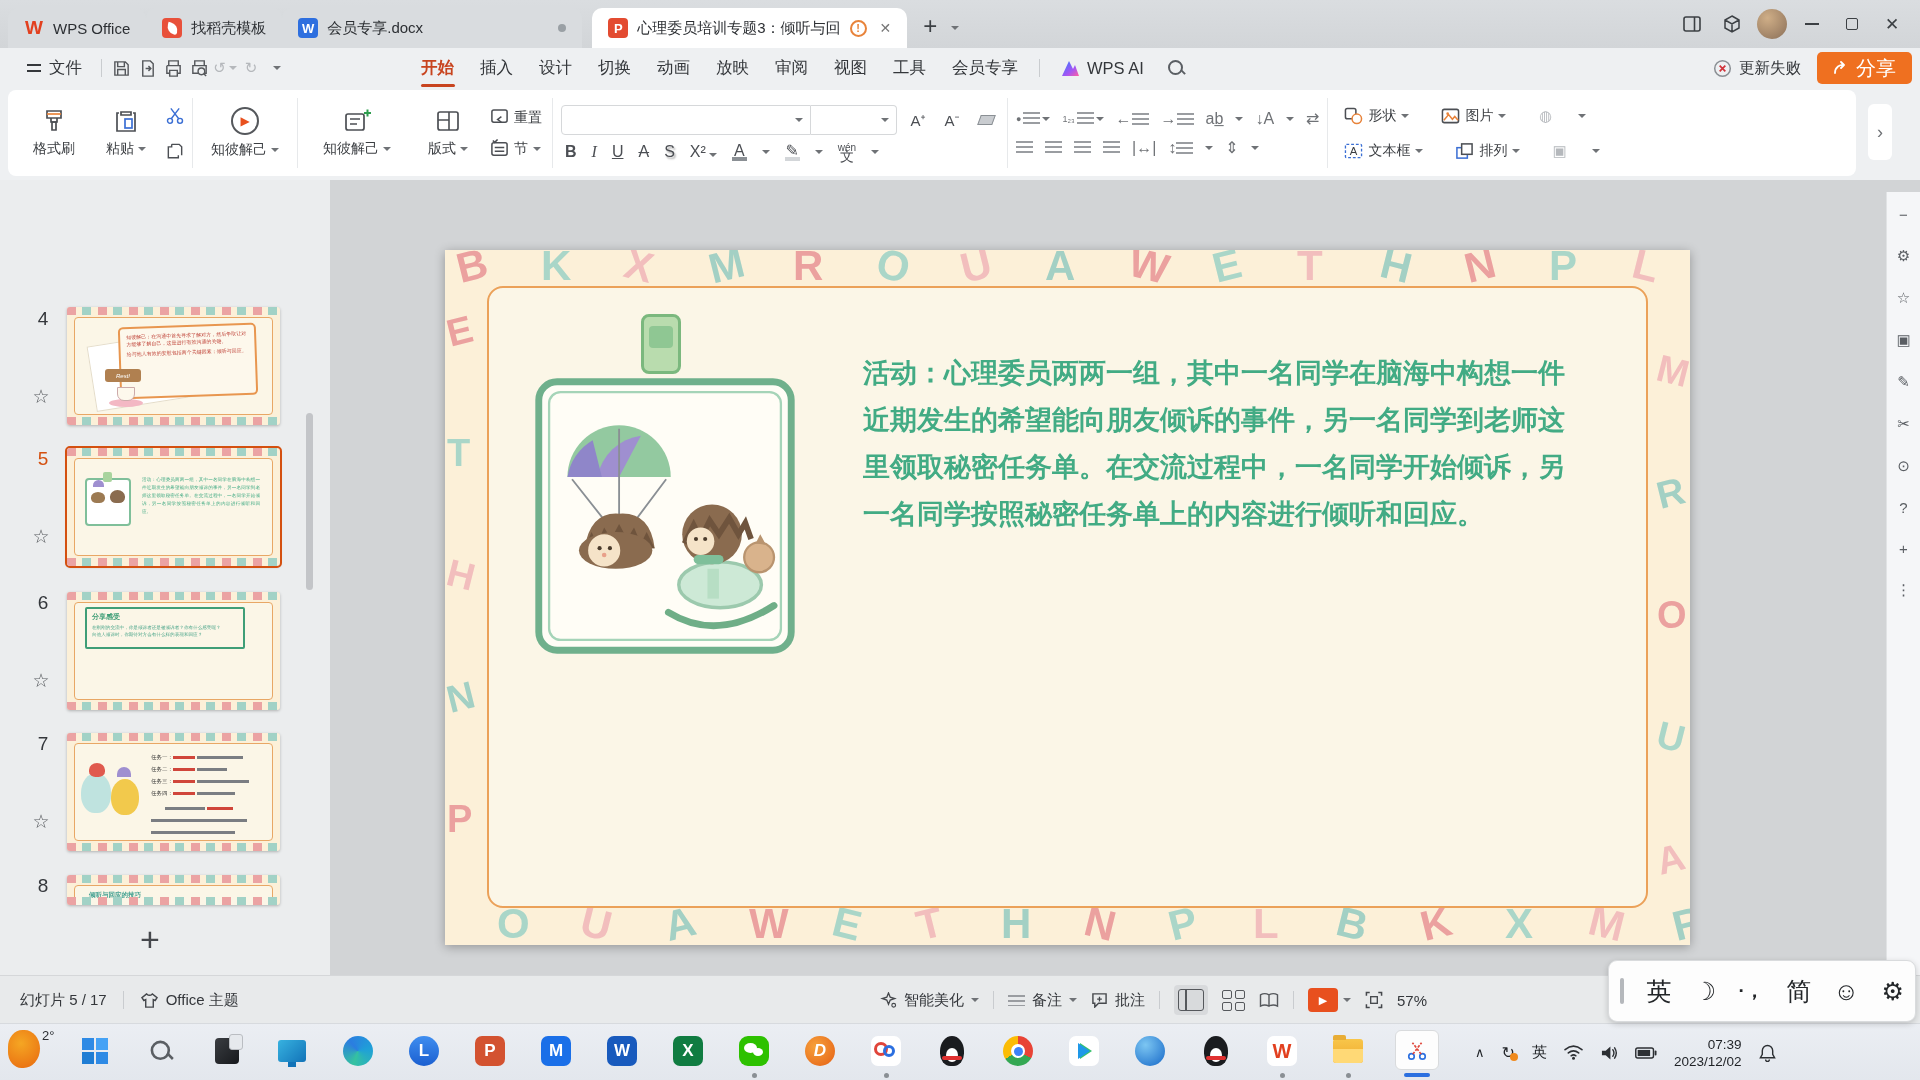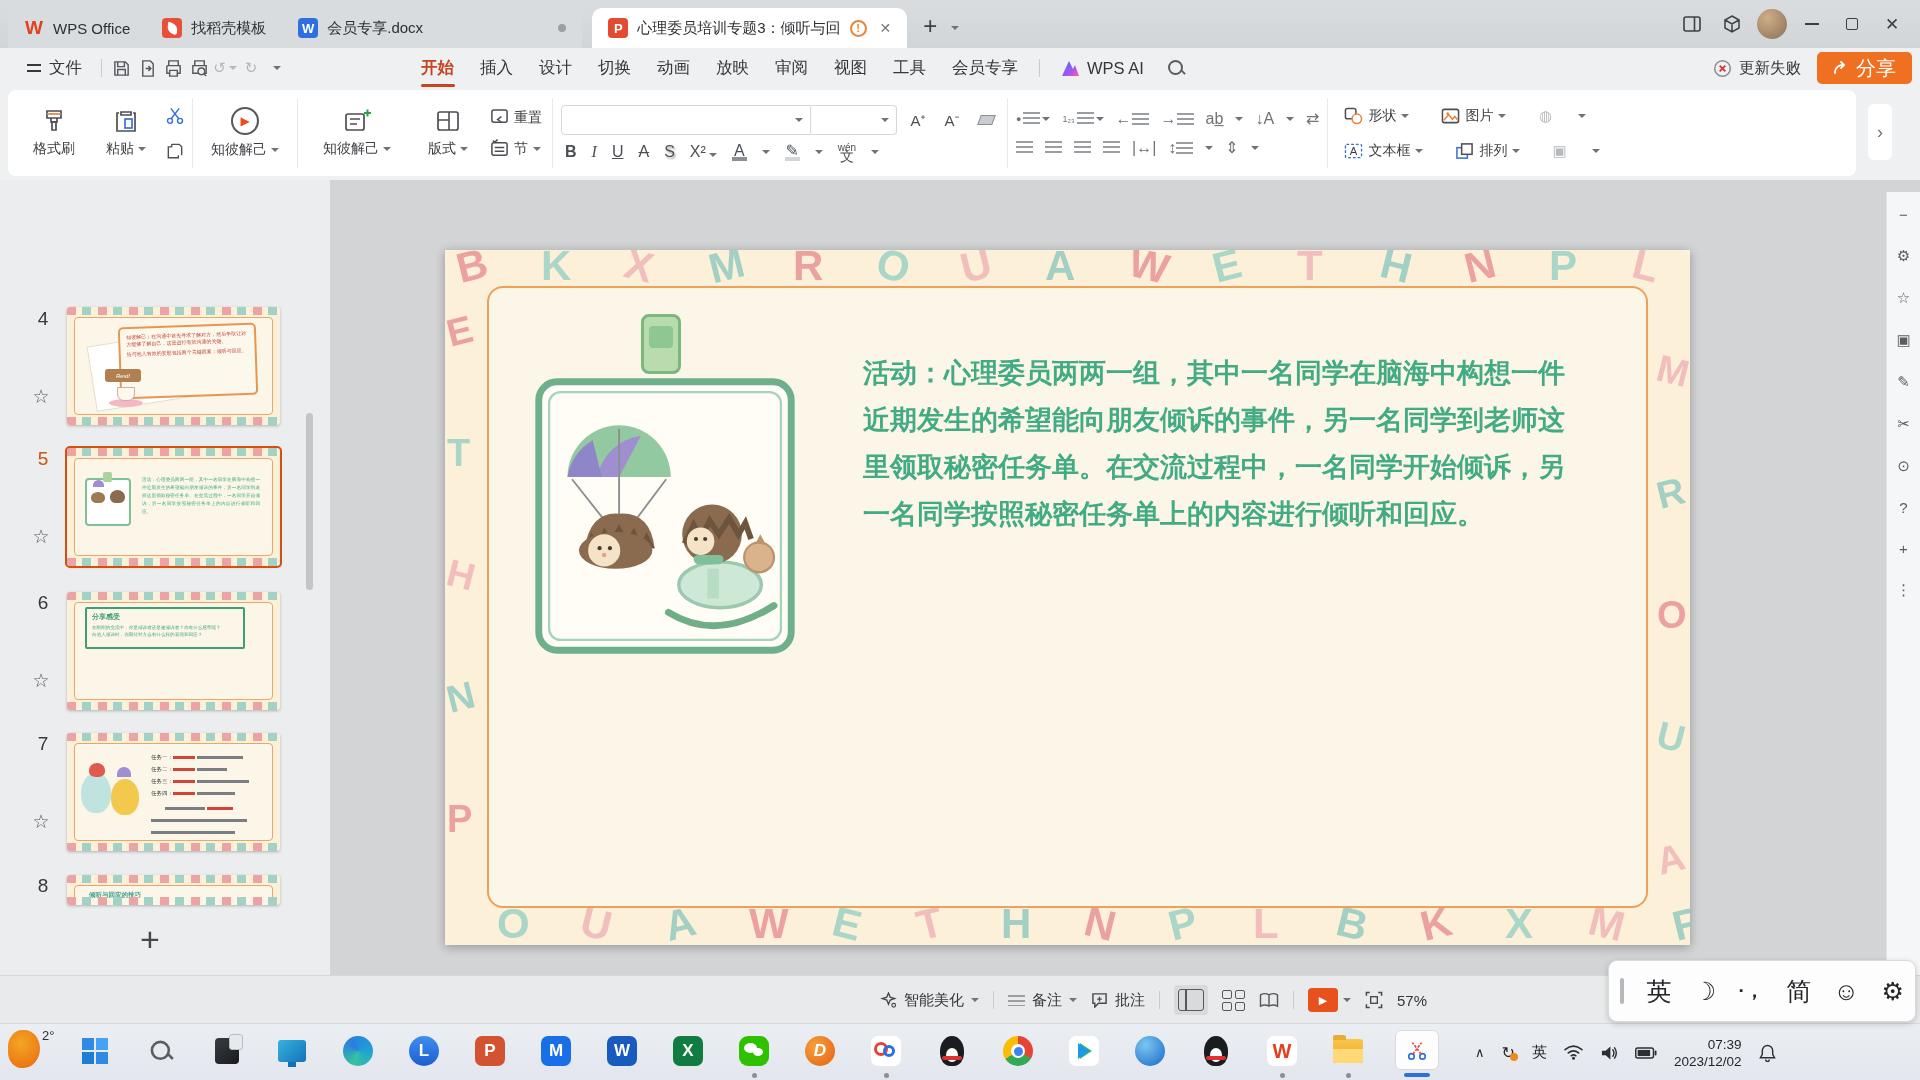--- a/index.html
+++ b/index.html
@@ -605,20 +605,30 @@
     <span>✎</span>
     <span>✂</span>
     <span>⊙</span>
     <span>?</span>
     <span>+</span>
     <span>⋮</span>
   </div>
 </div>
 
 <div class="statusbar">
+  <div style="position:absolute;left:20px;top:0;height:48px;display:flex;align-items:center;gap:16px">
+    <span>幻灯片 5 / 17</span>
+    <span class="vsep"></span>
+    <span style="display:flex;align-items:center;gap:7px">
+      <svg width="19" height="17" viewBox="0 0 20 18">
+          <path d="M7 2 L2 6 L4 9 L6 8 L6 16 L14 16 L14 8 L16 9 L18 6 L13 2 Q10 5 7 2 Z" fill="none" stroke="#45484c" stroke-width="1.5"></path>
+        </svg>
+      <span>Office 主题</span>
+    </span>
+  </div>
   <div style="position:absolute;left:880px;top:0;height:48px;display:flex;align-items:center;gap:14px">
     <span style="display:flex;align-items:center;gap:7px">
       <svg width="17" height="17" viewBox="0 0 18 18">
           <path d="M9 1 l1.8 4.5 L15.5 7 l-4.7 1.5 L9 13 l-1.8 -4.5 L2.5 7 l4.7 -1.5 Z" fill="none" stroke="#45484c" stroke-width="1.4"></path>
           <circle cx="14.5" cy="14" r="2" fill="none" stroke="#45484c" stroke-width="1.2"></circle>
         </svg>
       <span>智能美化</span>
         <span class="cv"></span>
     </span>
     <span class="vsep"></span>

